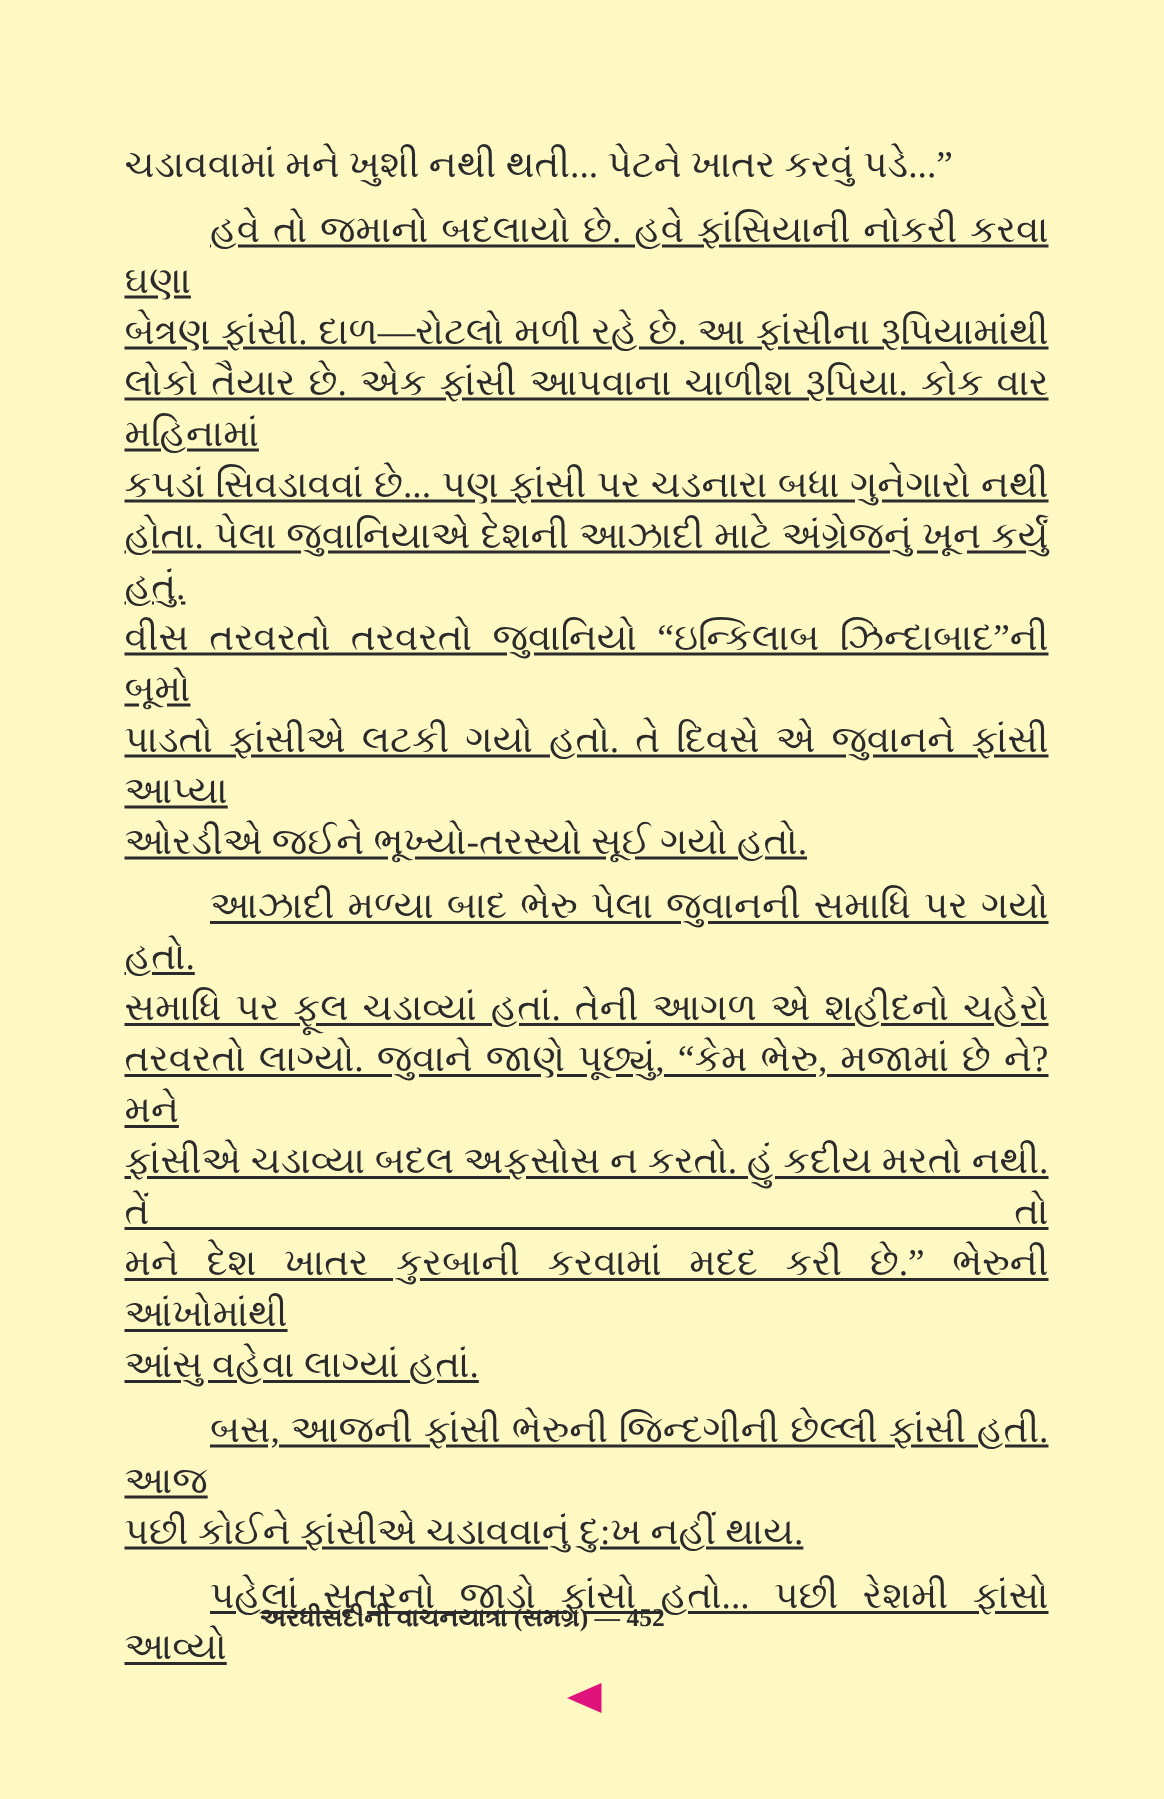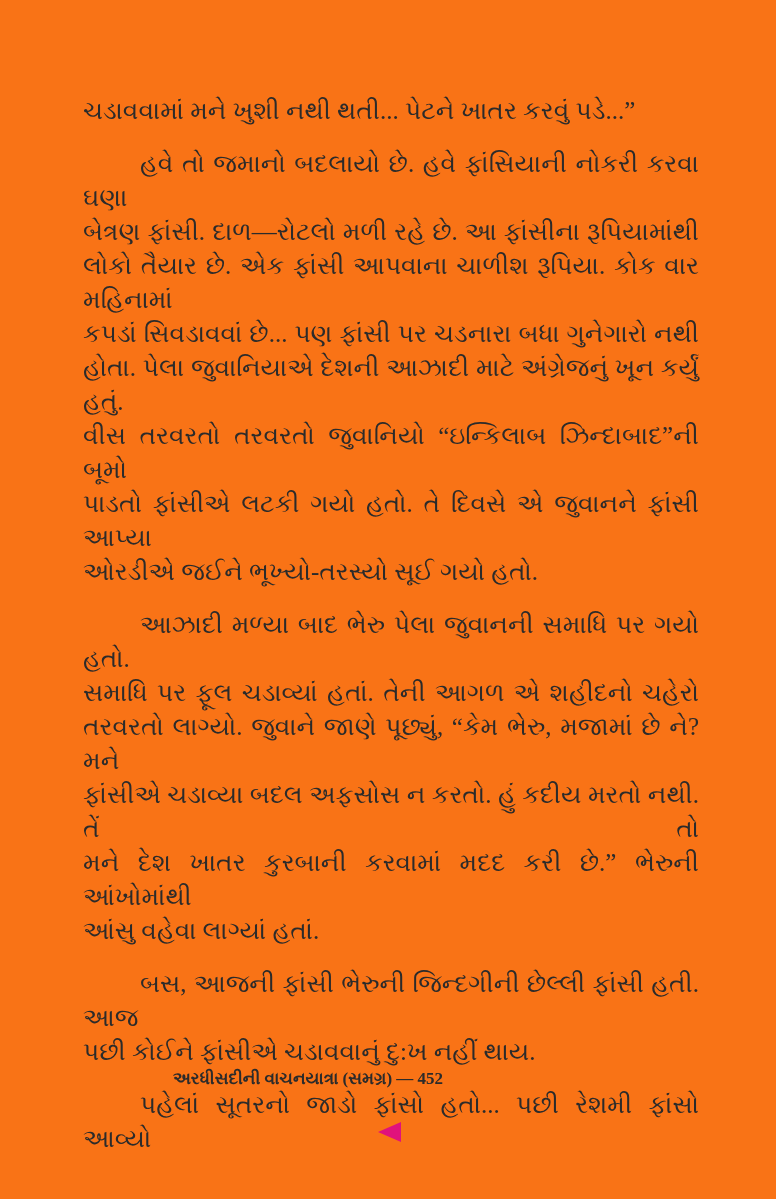--- a/index.html
+++ b/index.html
@@ -10,33 +10,33 @@
   body {
     width: 776px;
     height: 1199px;
     position: relative;
     overflow: hidden;
     font-family: "Liberation Serif", serif;
   }
   .page {
     position: absolute;
     inset: 0;
-    background: #f97316;
+    background: #fef9c3;
   }
   .body-text {
     position: absolute;
     left: 83px;
     top: 94px;
     width: 616px;
     color: #2b2b2b;
     font-size: 25px;
     line-height: 34px;
   }
   .para { margin: 0; }
-  .para + .para { margin-top: 19px; }
+  .para + .para { margin-top: 9px; text-decoration: underline; }
   .line {
     text-align: justify;
     text-align-last: justify;
     white-space: normal;
   }
   .line.last { text-align-last: left; }
   .line.first-indent { text-indent: 57px; }
   .footer-caption {
     position: absolute;
     left: 0;

